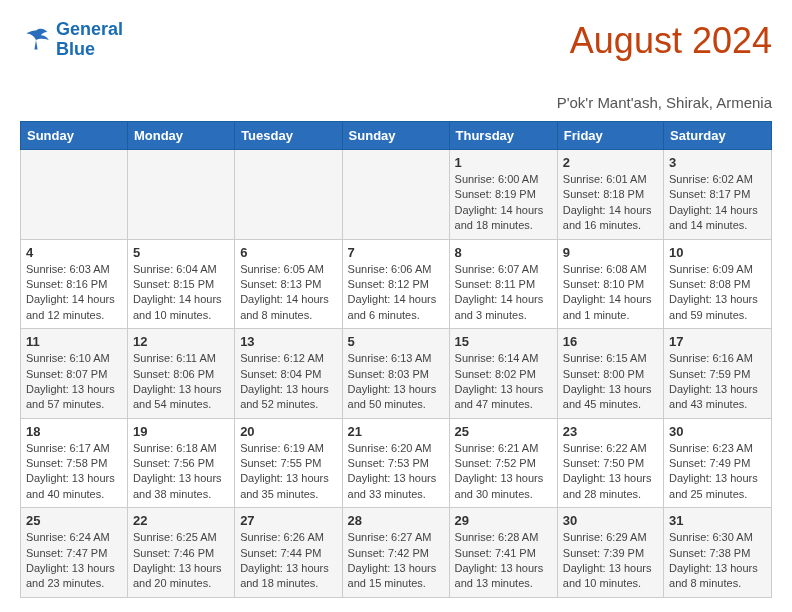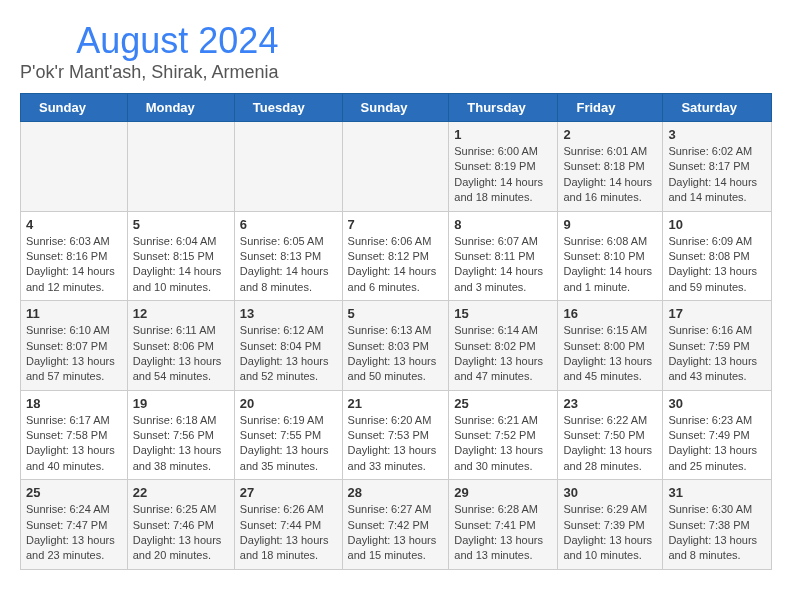--- a/index.html
+++ b/index.html
@@ -31,36 +31,37 @@
     .logo-bird {
       width: 32px;
       height: 32px;
     }
     .title-block {
       text-align: right;
     }
     .main-title {
       font-size: 36px;
       font-weight: normal;
-      color: #3b82f6;
+      color: #c2410c;
     }
     .subtitle {
-      font-size: 18px;
+      font-size: 15px;
       color: #555;
+      margin-top: 32px;
     }
     table {
       width: 100%;
       border-collapse: collapse;
       font-size: 11px;
     }
     thead tr th {
       background-color: #2a6ebb;
       color: #fff;
       text-align: left;
-      padding: 6px 18px;
+      padding: 6px 6px;
       font-size: 13px;
       font-weight: bold;
       border: 1px solid #1a5ea0;
     }
     tbody tr td {
       border: 1px solid #ccc;
       vertical-align: top;
       padding: 5px 5px;
       width: 113px;
       min-height: 80px;
@@ -85,20 +86,30 @@
       background: #fff !important;
     }
     tbody tr:nth-child(odd) td.empty-cell {
       background: #f5f5f5 !important;
     }
   </style>
 </head>
 <body>
 
 <div class="header">
+  <div class="logo">
+    <svg class="logo-bird" viewBox="0 0 40 40">
+      <path d="M20,8 C24,4 32,6 34,10 C30,10 28,12 26,14 C30,14 34,16 36,20 C30,18 24,18 20,20 C18,16 14,12 8,12 C10,10 16,8 20,8 Z" fill="#2a6ebb"></path>
+      <path d="M20,20 L18,32 L22,32 Z" fill="#2a6ebb"></path>
+    </svg>
+    <div class="logo-text">
+      <div><span>General</span></div>
+      <div><span>Blue</span></div>
+    </div>
+  </div>
   <div class="title-block">
     <div class="main-title">August 2024</div>
     <div class="subtitle">P'ok'r Mant'ash, Shirak, Armenia</div>
   </div>
 </div>
 
 <table>
   <thead>
     <tr>
     <th>Sunday</th>

